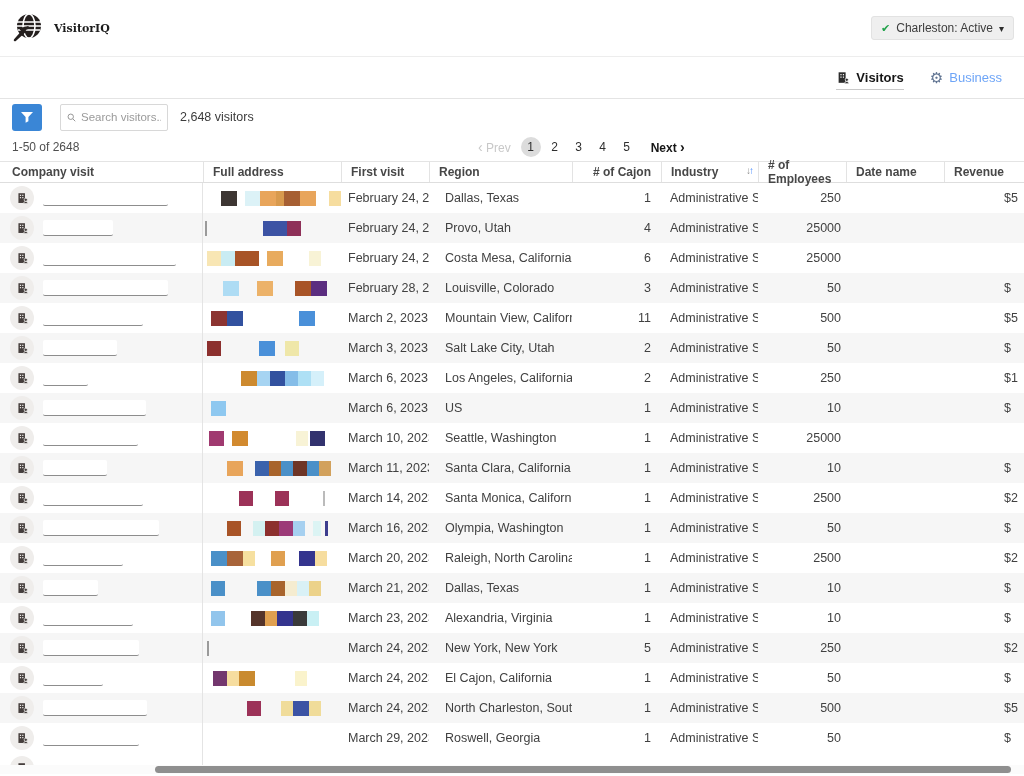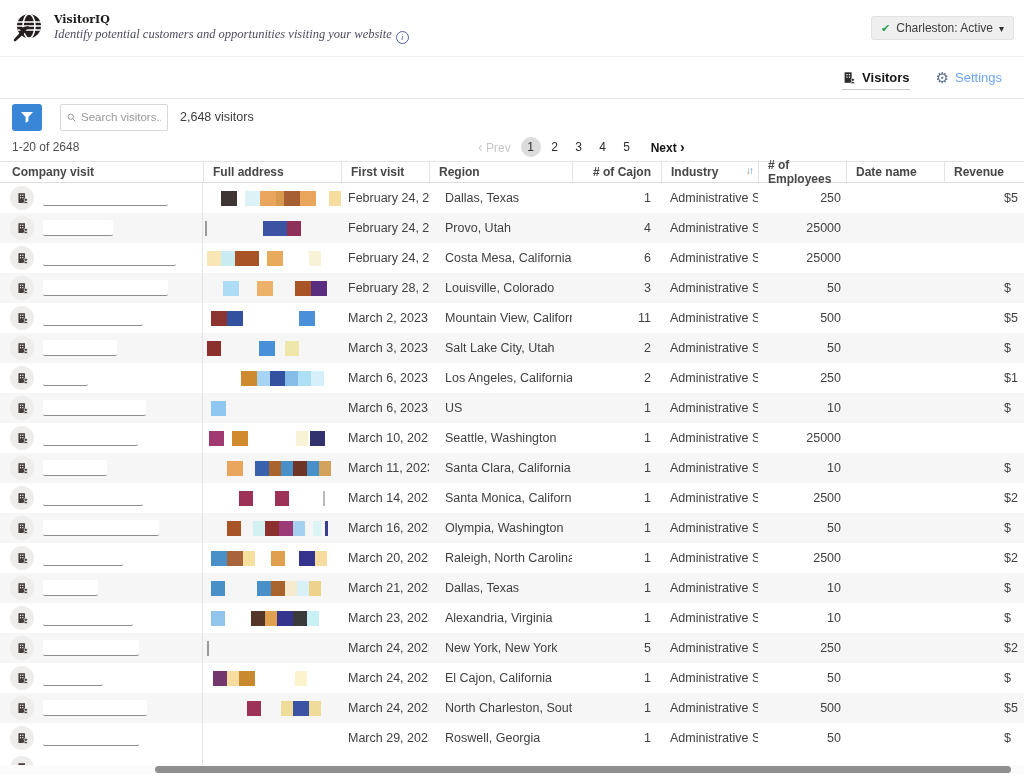--- a/index.html
+++ b/index.html
@@ -95,23 +95,20 @@
 
   <div class="app-header">
     <svg class="logo" viewBox="0 0 32 32">
       <circle cx="17" cy="14" r="12" fill="#241f1e"></circle>
       <path d="M5 10 H29 M5 14 H29 M6 18 H28" stroke="#fff" stroke-width="1.6" fill="none"></path>
       <ellipse cx="17" cy="14" rx="6" ry="12" fill="none" stroke="#fff" stroke-width="1.6"></ellipse>
       <path d="M3 28 L13 19 L10.5 18 L16 15.5 L9 17 L11 19 Z" fill="#241f1e" stroke="#241f1e" stroke-width="2.5" stroke-linejoin="round"></path>
     </svg>
     <div class="title-block">
       <div class="app-title">VisitorIQ</div>
-      <div class="app-subtitle">
-        <span>Identify potential customers and opportunities visiting your website</span><span class="info-icon">i</span>
-      </div>
     </div>
     <button class="analytics-btn">
       <span class="check">✔</span>
       <span>Charleston: Active</span>
       <span class="chev">▾</span>
     </button>
   </div>
 
   <div class="tabbar">
     <div class="tab tab-visitors">
@@ -121,42 +118,42 @@
           <rect x="7.8" y="3.5" width="1.4" height="1.4" fill="#fff"></rect>
         <rect x="5" y="6.3" width="1.4" height="1.4" fill="#fff"></rect>
           <rect x="7.8" y="6.3" width="1.4" height="1.4" fill="#fff"></rect>
         <circle cx="12.3" cy="10" r="1.8" fill="#2c2c2c" stroke="#fff" stroke-width="0.8"></circle>
         <path d="M9.8 14.5 a2.5 2.5 0 0 1 5 0 Z" fill="#2c2c2c" stroke="#fff" stroke-width="0.8"></path>
       </svg>
       <span>Visitors</span>
     </div>
     <div class="tab tab-settings">
       <span class="gear">⚙</span>
-      <span>Settings</span>
+      <span>Business</span>
     </div>
   </div>
 
   <div class="toolbar">
     <button class="filter-btn">
       <svg width="14" height="13" viewBox="0 0 14 13">
         <path d="M1 1 h12 l-4.6 5 v4.2 l-2.8 1.6 v-5.8 Z" fill="#fff"></path>
       </svg>
     </button>
     <div class="search-box">
       <svg width="11" height="11" viewBox="0 0 12 12">
         <circle cx="5" cy="5" r="3.6" fill="none" stroke="#8b8b8b" stroke-width="1.2"></circle>
         <path d="M7.8 7.8 L11 11" stroke="#8b8b8b" stroke-width="1.2"></path>
       </svg>
       <input type="text" placeholder="Search visitors..." style="">
     </div>
     <span class="visitor-count">2,648 visitors</span>
   </div>
 
   <div class="pager-row">
-    <span class="range">1-20 of 2648</span>
+    <span class="range">1-50 of 2648</span>
     <div class="pager">
       <span class="pg-prev">
         <span class="arr">‹</span>
         <span>Prev</span>
       </span>
       <span id="page-nums"><span class="pg-num active" style="display: inline-block; margin-right: 4px;">1</span><span class="pg-num" style="display: inline-block; margin-right: 4px;">2</span><span class="pg-num" style="display: inline-block; margin-right: 4px;">3</span><span class="pg-num" style="display: inline-block; margin-right: 4px;">4</span><span class="pg-num" style="display: inline-block; margin-right: 4px;">5</span></span>
       <span class="pg-next">
         <span>Next</span>
         <span class="arr">›</span>
       </span>

